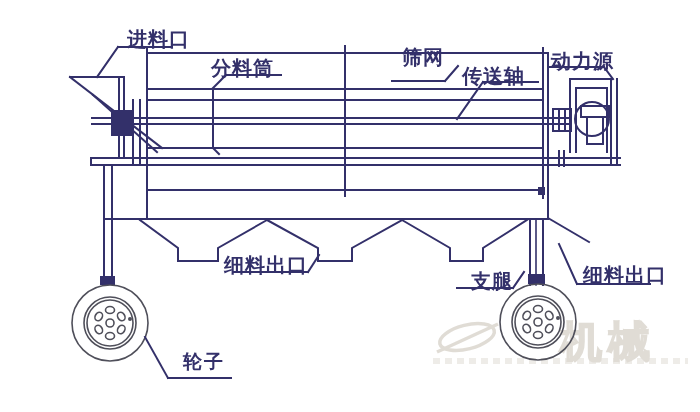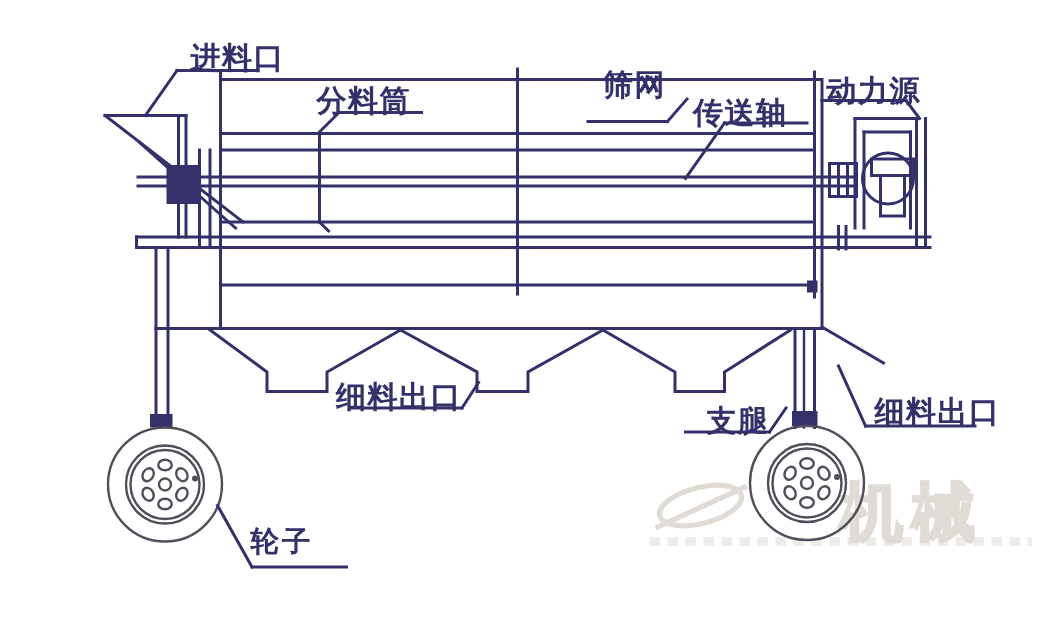--- a/index.html
+++ b/index.html
@@ -183,14 +183,14 @@
   </svg>
 
   <div class="lbl" style="left:127px;top:29px">进料口</div>
   <div class="lbl" style="left:211px;top:58px">分料筒</div>
   <div class="lbl" style="left:402px;top:47px">筛网</div>
   <div class="lbl" style="left:462px;top:66px">传送轴</div>
   <div class="lbl" style="left:551px;top:51px">动力源</div>
   <div class="lbl" style="left:224px;top:255px">细料出口</div>
   <div class="lbl" style="left:471px;top:271px">支腿</div>
   <div class="lbl" style="left:583px;top:265px">细料出口</div>
-  <div class="lbl big" style="left:167px;top:352px">轮子</div>
+  <div class="lbl big" style="left:183px;top:352px">轮子</div>
 </div>
 
 </body></html>

